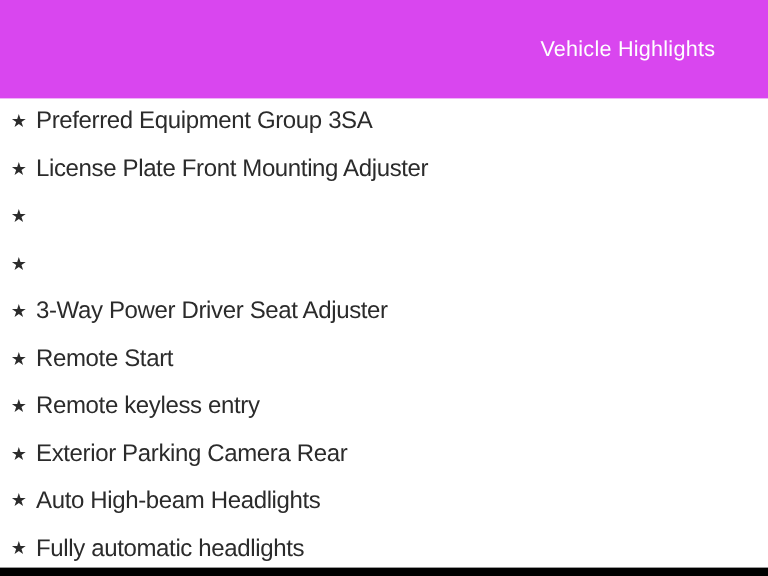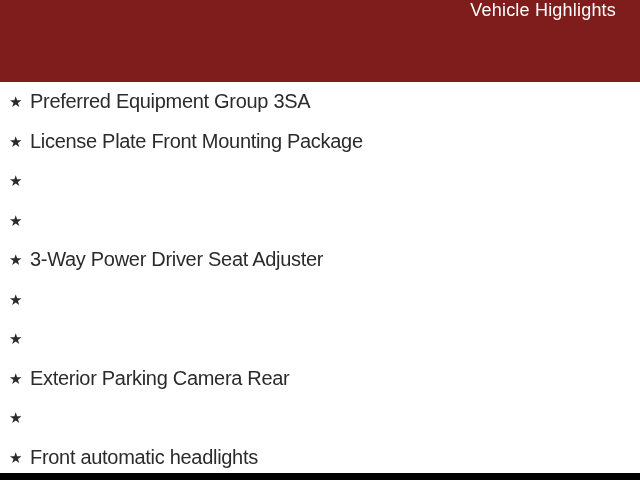--- a/index.html
+++ b/index.html
@@ -12,25 +12,25 @@
     height: 480px;
     background: #ffffff;
     overflow: hidden;
   }
 
   .header {
     position: absolute;
     top: 0; left: 0;
     width: 640px;
     height: 82px;
-    background: #7f1d1d;
+    background: #d946ef;
     display: flex;
-    align-items: flex-start;
+    align-items: center;
     justify-content: flex-end;
-    padding-right: 24px;
+    padding-right: 44px;
   }
 
   .header-title {
     color: #ffffff;
     font-size: 18px;
     letter-spacing: 0.2px;
     white-space: nowrap;
   }
 
   .highlights-list {
@@ -80,46 +80,49 @@
     <span class="header-title">Vehicle Highlights</span>
   </div>
 
   <ul class="highlights-list">
       <li class="row">
         <span class="star">★</span>
         <span class="label">Preferred Equipment Group 3SA</span>
       </li>
       <li class="row">
         <span class="star">★</span>
-        <span class="label">License Plate Front Mounting Package</span>
+        <span class="label">License Plate Front Mounting Adjuster</span>
       </li>
       <li class="row">
         <span class="star">★</span>
       </li>
       <li class="row">
         <span class="star">★</span>
       </li>
       <li class="row">
         <span class="star">★</span>
         <span class="label">3-Way Power Driver Seat Adjuster</span>
       </li>
       <li class="row">
         <span class="star">★</span>
+        <span class="label">Remote Start</span>
       </li>
       <li class="row">
         <span class="star">★</span>
+        <span class="label">Remote keyless entry</span>
       </li>
       <li class="row">
         <span class="star">★</span>
         <span class="label">Exterior Parking Camera Rear</span>
       </li>
       <li class="row">
         <span class="star">★</span>
+        <span class="label">Auto High-beam Headlights</span>
       </li>
       <li class="row">
         <span class="star">★</span>
-        <span class="label">Front automatic headlights</span>
+        <span class="label">Fully automatic headlights</span>
       </li>
     </ul>
 
   <div class="footer-bar"></div>
 
 </div>
 
 </body></html>

